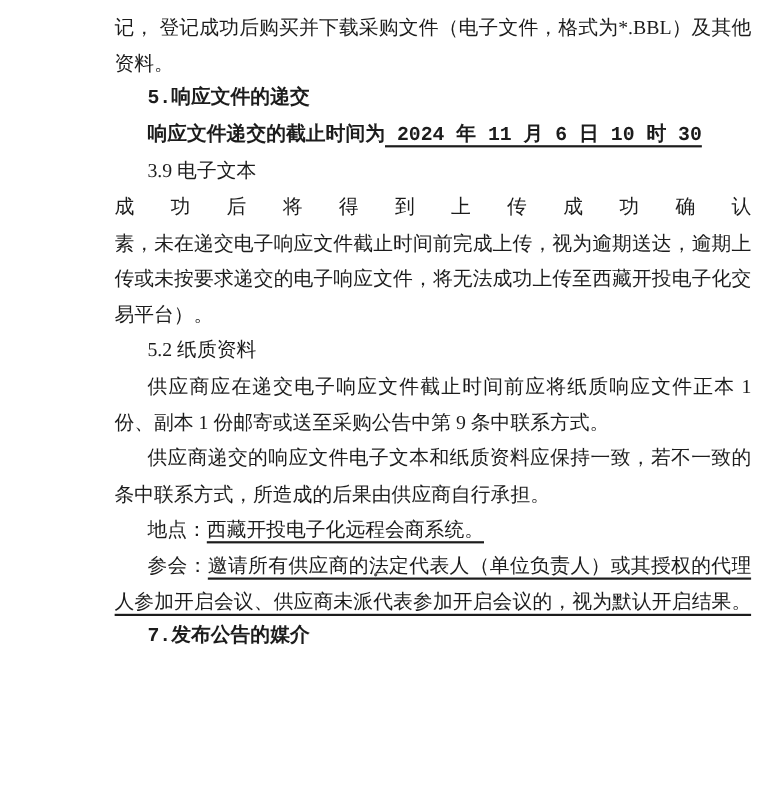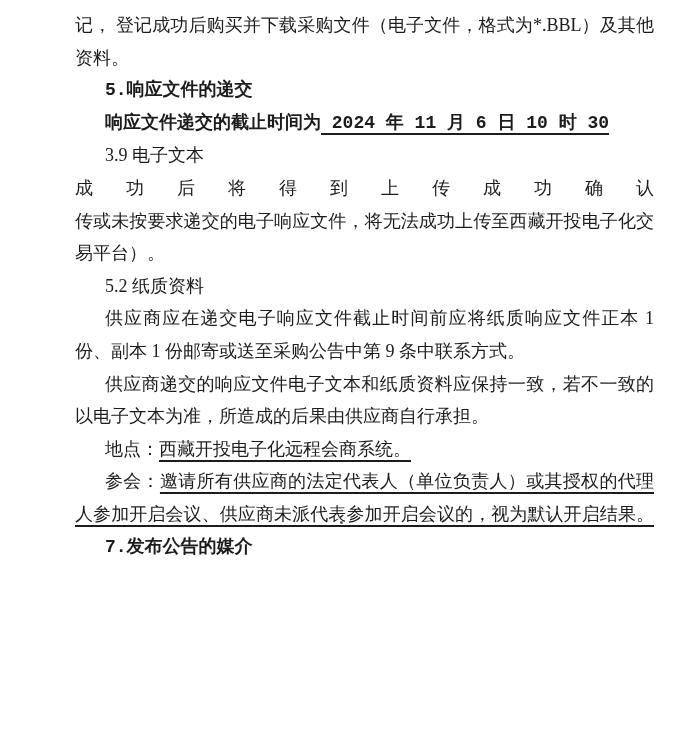--- a/index.html
+++ b/index.html
@@ -11,21 +11,21 @@
     position: relative;
     width: 690px;
     height: 729px;
     background: #ffffff;
     overflow: hidden;
     font-family: "Liberation Serif", "DejaVu Serif", serif;
     color: #1c1c1c;
   }
   .content {
     position: absolute;
-    left: 75px;
+    left: 104px;
     top: 9px;
     width: 579px;
     font-size: 18px;
     line-height: 32.6px;
   }
   .line {
     white-space: normal;
     word-break: keep-all;
     overflow: hidden;
     height: 32.6px;
@@ -61,26 +61,27 @@
 <body>
 
 <div class="page" style="background: rgb(255, 255, 255); color: rgb(28, 28, 28);">
   <div class="content">
       <div class="line justify"><span>记， 登记成功后购买并下载采购文件（电子文件，格式为*.BBL）及其他</span></div>
       <div class="line"><span>资料。</span></div>
       <div class="line indent bold"><span>5.响应文件的递交</span></div>
       <div class="line indent bold"><span>响应文件递交的截止时间为</span><span class="u"> 2024 年 11 月 6 日 10 时 30 分</span><span>。</span></div>
       <div class="line indent"><span>3.9 电子文本</span></div>
       <div class="line justify"><span>成功后将得到上传成功确认(供应商将加密的电子响应文件通过西藏开投电</span></div>
+      <div class="line justify"><span>素，未在递交电子响应文件截止时间前完成上传，视为逾期送达，逾期上</span></div>
       <div class="line justify"><span>传或未按要求递交的电子响应文件，将无法成功上传至西藏开投电子化交</span></div>
       <div class="line"><span>易平台）。</span></div>
       <div class="line indent"><span>5.2 纸质资料</span></div>
       <div class="line indent justify"><span>供应商应在递交电子响应文件截止时间前应将纸质响应文件正本 1</span></div>
       <div class="line"><span>份、副本 1 份邮寄或送至采购公告中第 9 条中联系方式。</span></div>
       <div class="line indent justify"><span>供应商递交的响应文件电子文本和纸质资料应保持一致，若不一致的</span></div>
-      <div class="line"><span>以电子文本为准，所造成的后果由供应商自行承担。</span></div>
+      <div class="line"><span>条中联系方式，所造成的后果由供应商自行承担。</span></div>
       <div class="line indent"><span>地点：</span><span class="u">西藏开投电子化远程会商系统。 </span></div>
       <div class="line indent justify"><span>参会：</span><span class="u">邀请所有供应商的法定代表人（单位负责人）或其授权的代理</span></div>
       <div class="line justify"><span class="u">人参加开启会议、供应商未派代表参加开启会议的，视为默认开启结果。</span></div>
       <div class="line indent bold"><span>7.发布公告的媒介</span></div>
     </div>
   <div class="ink-speck"></div>
 </div>
 
 </body></html>

